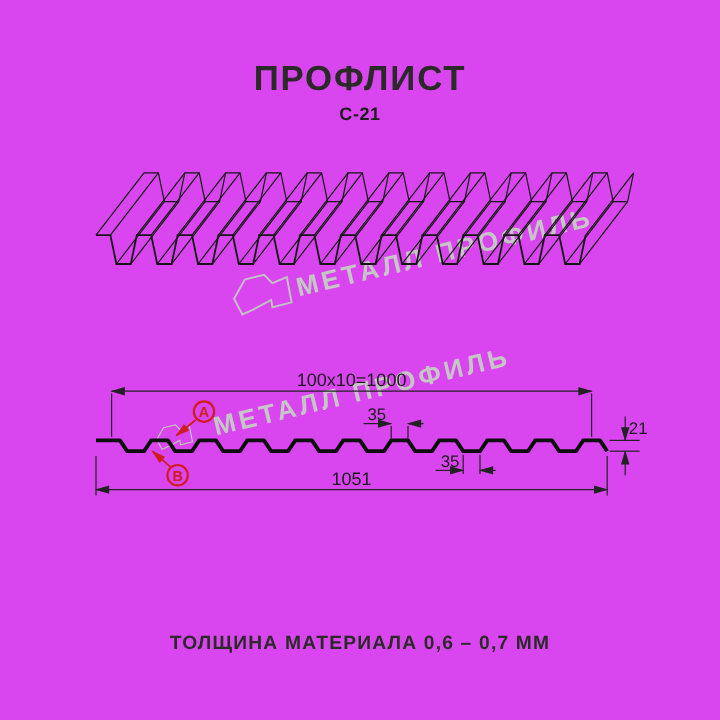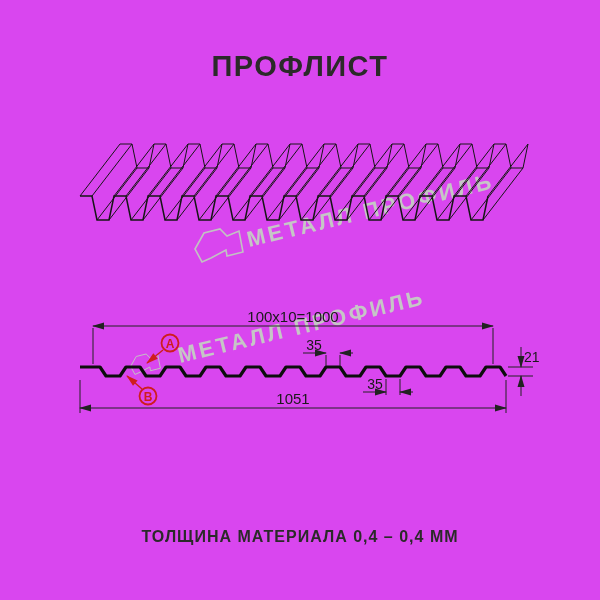--- a/index.html
+++ b/index.html
@@ -28,20 +28,21 @@
   .wm-text{fill:#c6c6c6;font-weight:bold;font-family:"Liberation Sans",sans-serif;
            font-size:22px;letter-spacing:3px;}
   .wm-logo{stroke:#c2c2c2;stroke-width:1.6;fill:none;}
 </style>
 </head>
 <body>
 
 <div class="stage">
 
   <div class="title">ПРОФЛИСТ</div>
+  <div class="subtitle">С-21</div>
 
   <svg class="draw" width="600" height="600" viewBox="0 0 600 600">
     <defs>
       <marker id="mArr" markerWidth="13" markerHeight="9" refX="12" refY="4.5" orient="auto-start-reverse" markerUnits="userSpaceOnUse">
         <path d="M13,4.5 L1,1 L1,8 Z" fill="#222"></path>
       </marker>
       <marker id="mArrR" markerWidth="13" markerHeight="9" refX="12" refY="4.5" orient="auto" markerUnits="userSpaceOnUse">
         <path d="M13,4.5 L1,1 L1,8 Z" fill="#cf1d1d"></path>
       </marker>
     </defs>
@@ -156,14 +157,14 @@
       <text class="redtext" x="170" y="347.5" font-size="12" text-anchor="middle">А</text>
     </g>
 
     <g>
       <line class="red" stroke-width="1.4" x1="142" y1="389" x2="127" y2="376" marker-end="url(#mArrR)"></line>
       <circle class="red" stroke-width="1.8" cx="148" cy="396" r="8.5"></circle>
       <text class="redtext" x="148" y="400.5" font-size="12" text-anchor="middle">В</text>
     </g>
   </svg>
 
-  <div class="footer">ТОЛЩИНА МАТЕРИАЛА 0,4 – 0,4 ММ</div>
+  <div class="footer">ТОЛЩИНА МАТЕРИАЛА 0,6 – 0,7 ММ</div>
 </div>
 
 </body></html>

